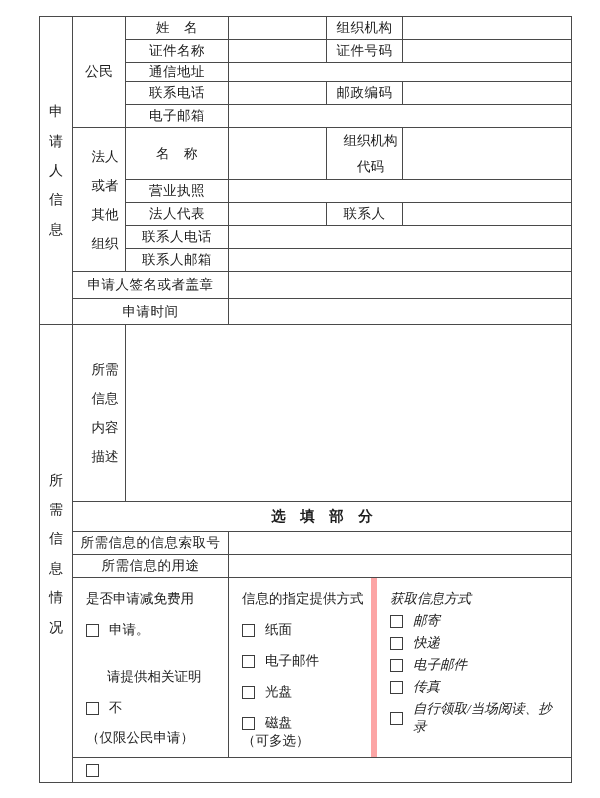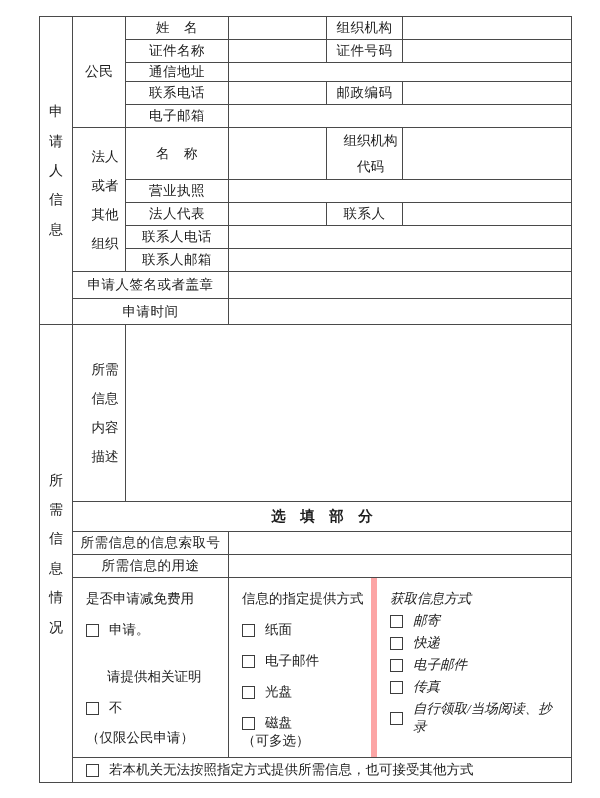--- a/index.html
+++ b/index.html
@@ -211,18 +211,17 @@
 
         </div>
       </div>
     </td>
   </tr>
 
   <tr style="height:25px">
     <td colspan="5" style="text-align:left">
       <div class="noterow">
         <span class="cbx"></span>
-        <span>若本机关无法按照指定方式提供所需信息，也可接受其他方式</span>
       </div>
     </td>
   </tr>
 </tbody>
   </table>
 
 </body></html>

